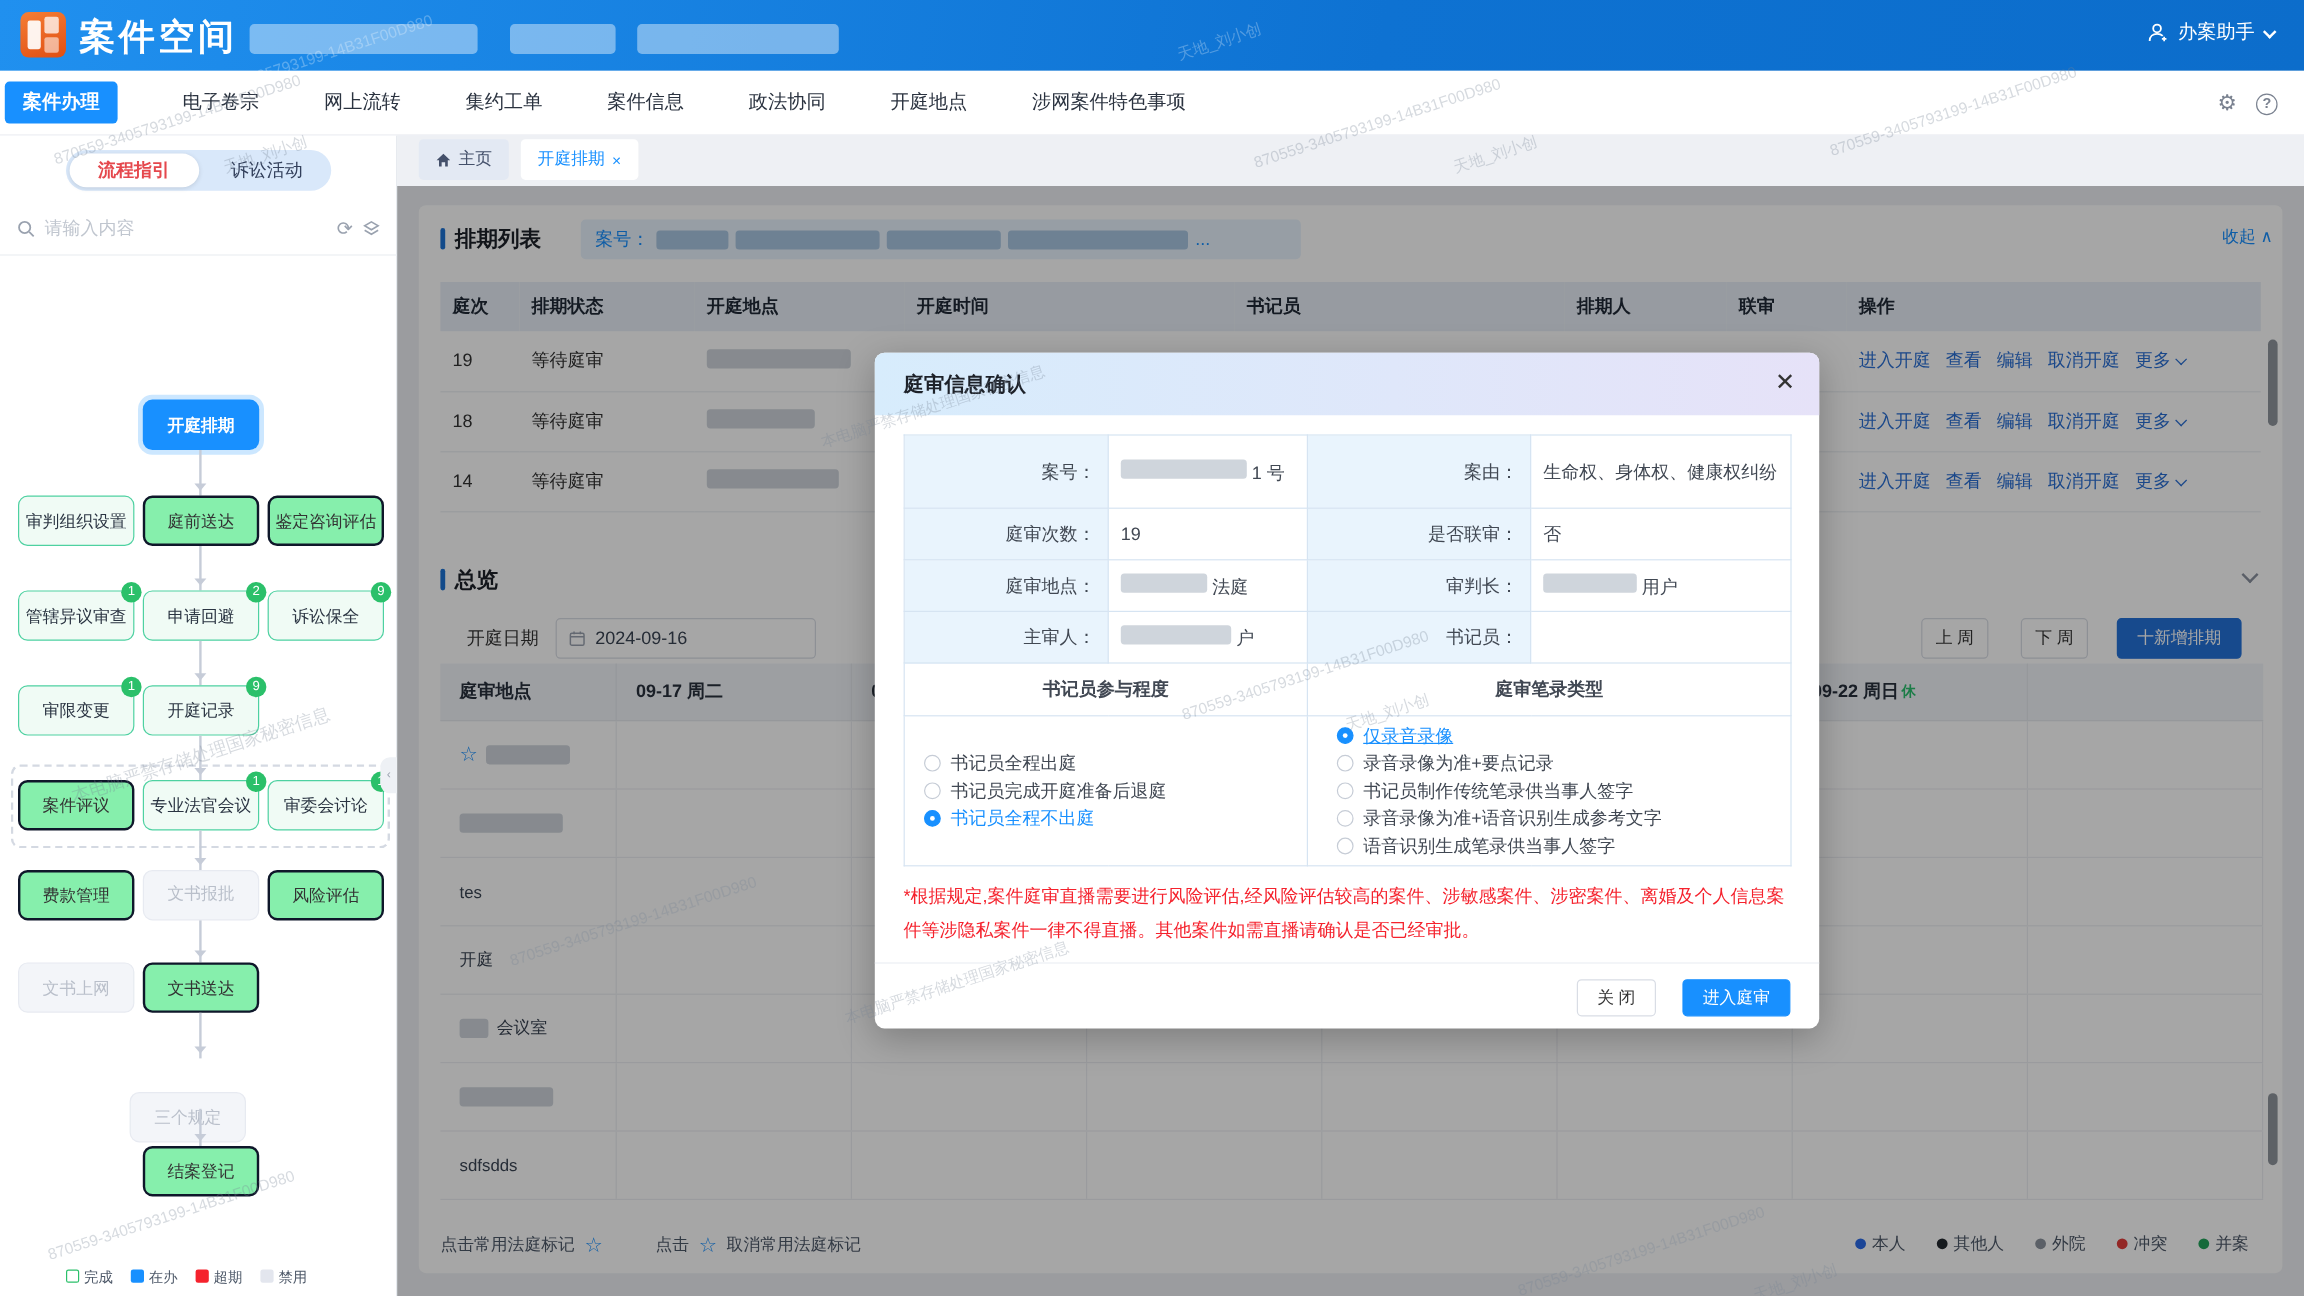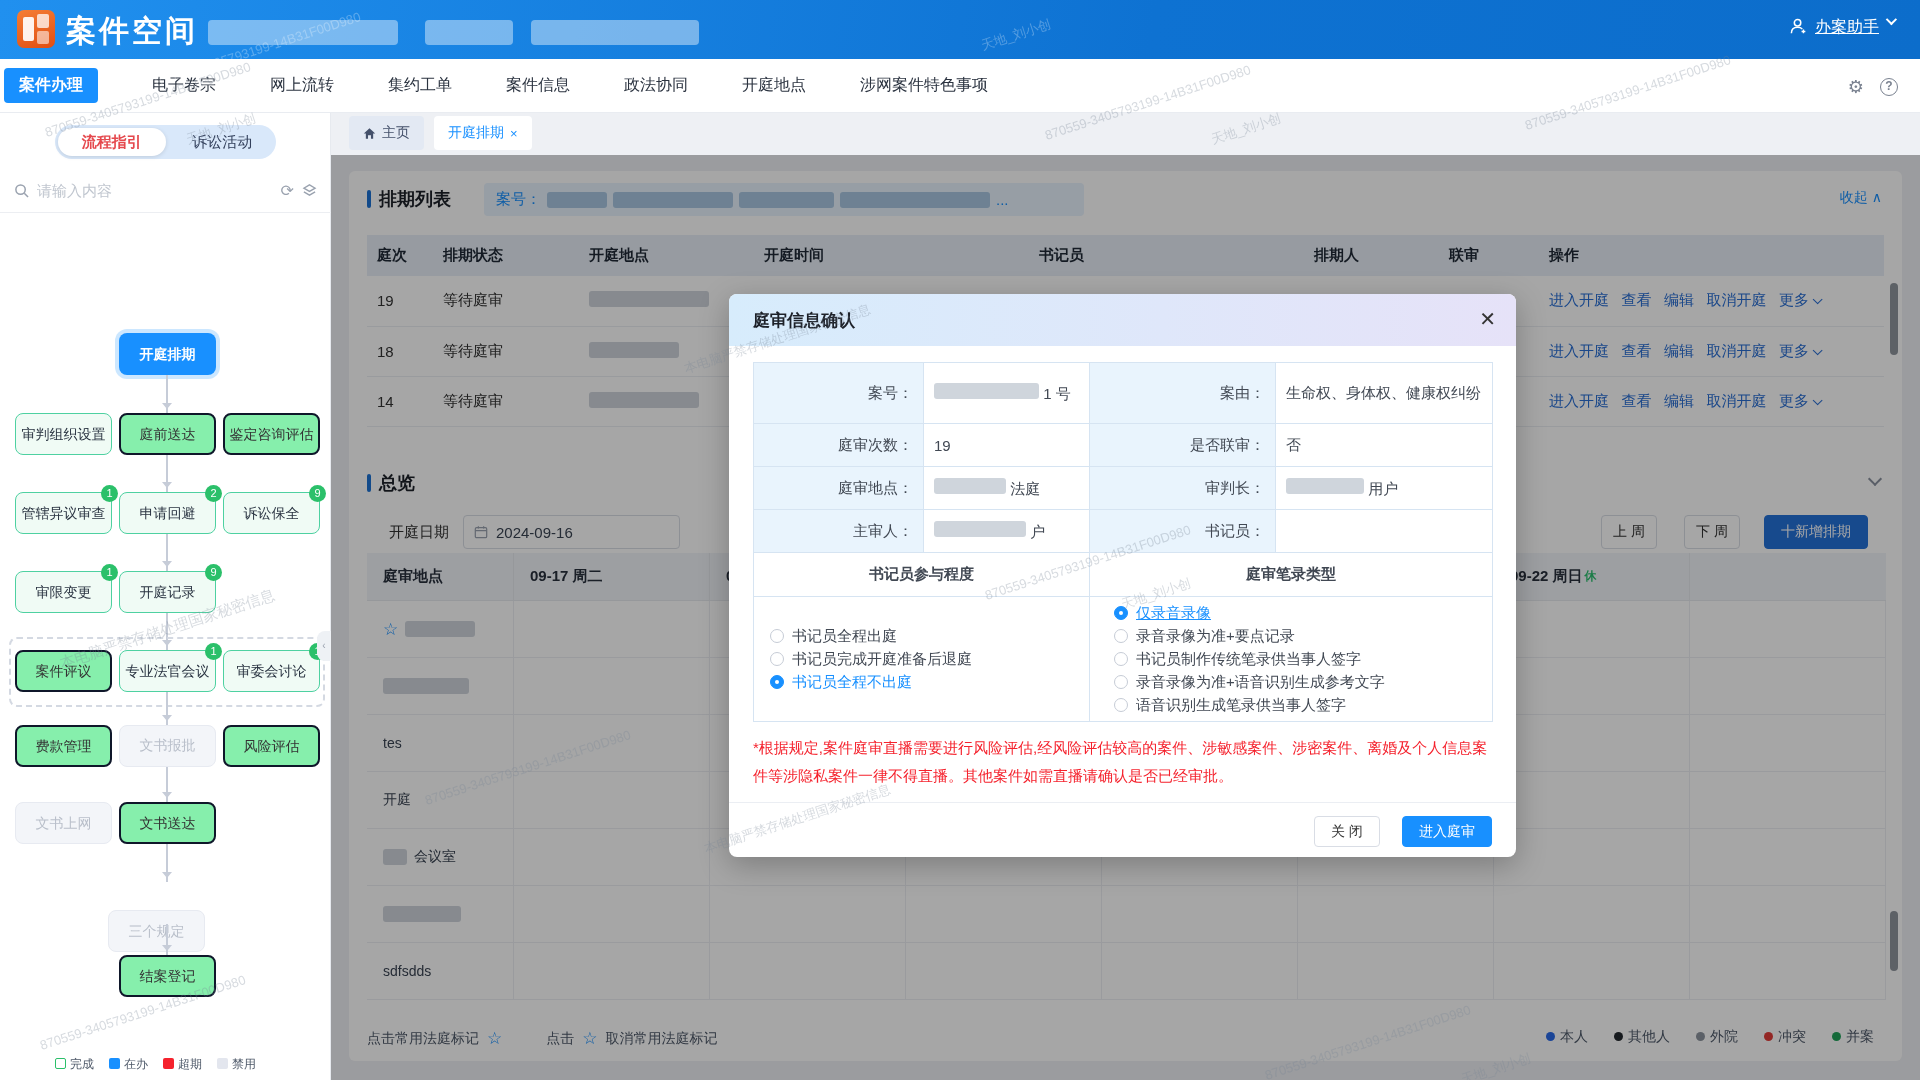--- a/index.html
+++ b/index.html
@@ -8,21 +8,21 @@
   #screen { position:relative; width:1920px; height:1080px; overflow:hidden; }
 
   
   #hdr { position:absolute; left:0; top:0; width:1920px; height:59px;
          background:linear-gradient(100deg,#2090ef 0%,#0e72d2 60%,#0c6dcb 100%); }
   #logo { position:absolute; left:17px; top:10px; width:38px; height:38px; border-radius:7px;
           background:linear-gradient(160deg,#f57e35,#e04e12); overflow:hidden; }
   #logo i { position:absolute; background:#fff; opacity:.92; }
   #hdr-title { position:absolute; left:66px; top:11px; font-size:30px; font-weight:bold; color:#fff; letter-spacing:3px; }
   .hdr-chip { position:absolute; top:20px; height:25px; border-radius:4px; background:rgba(255,255,255,.42); }
-  #assistant { position:absolute; right:26px; top:17px; color:#fff; font-size:16px; display:flex; align-items:flex-start; gap:7px; cursor:pointer;text-decoration:underline; }
+  #assistant { position:absolute; right:26px; top:17px; color:#fff; font-size:16px; display:flex; align-items:center; gap:7px; cursor:pointer; }
   .chev-dn { width:8px; height:8px; border-right:2px solid currentColor; border-bottom:2px solid currentColor; transform:rotate(45deg) translateY(-2px); }
 
   
   #nav { position:absolute; left:0; top:59px; width:1920px; height:54px; background:#fff; border-bottom:1px solid #e9ecf1;
          display:flex; align-items:center; padding-left:4px; gap:54px; }
   .nav-item { font-size:16px; color:#2b3340; cursor:pointer; white-space:nowrap; }
   .nav-item.active { background:#1890ff; color:#fff; padding:7px 15px; border-radius:4px; font-weight:bold; }
   #nav-right { position:absolute; right:22px; top:17px; display:flex; gap:16px; color:#7a8290; font-size:18px; align-items:center; }
   .qmark { display:inline-block; width:18px; height:18px; border:1.5px solid #7a8290; border-radius:50%; font-size:12px; line-height:15px; text-align:center; font-weight:bold; }
 
@@ -60,21 +60,21 @@
   .wtab-home { background:#e3e9f3; color:#44506a; }
   .wtab-active { background:#fff; color:#1890ff; }
   .wtab-x { font-size:13px; }
   #panel { position:absolute; left:18px; top:58px; width:1553px; height:890px; background:#fff; border-radius:6px; }
   .sec-bar { display:inline-block; width:4px; height:18px; background:#1c72d4; border-radius:2px; margin-right:8px; vertical-align:-3px; }
   .sec-title { font-size:18px; font-weight:bold; color:#1d2129; }
   #case-chip { position:absolute; left:135px; top:12px; width:600px; height:33px; background:#e8f3fd; border-radius:4px;
                display:flex; align-items:center; padding:0 12px; gap:6px; color:#1890ff; font-size:15px; }
   .blur { display:inline-block; height:16px; border-radius:3px; background:#cfd5dc; }
   .blur-blue { background:#a9c6e2; }
-  #collapse { position:absolute; right:20px; top:18px; color:#1890ff; font-size:14px; cursor:pointer; }
+  #collapse { position:absolute; right:8px; top:18px; color:#1890ff; font-size:14px; cursor:pointer; }
   table.list { position:absolute; left:18px; top:64px; width:1517px; border-collapse:collapse; table-layout:fixed; }
   table.list th { background:#e9eff7; font-size:15px; color:#1f2936; font-weight:bold; text-align:left; height:41px; padding:0 10px; }
   table.list td { height:50px; border-bottom:1px solid #eceff3; font-size:15px; color:#333; padding:0 10px; }
   .act { color:#2a6fd4; cursor:pointer; white-space:nowrap; }
   .act .cd { display:inline-block; width:7px; height:7px; border-right:1.5px solid #2a6fd4; border-bottom:1.5px solid #2a6fd4; transform:rotate(45deg) translateY(-3px); margin-left:3px; }
   #ov-title { position:absolute; left:18px; top:300px; }
   #ov-chev { position:absolute; right:22px; top:303px; width:10px; height:10px; border-right:2px solid #8a919f; border-bottom:2px solid #8a919f; transform:rotate(45deg); cursor:pointer; }
   #ov-filter { position:absolute; left:18px; top:344px; width:1517px; height:35px; }
   #date-box { position:absolute; left:96px; top:0; width:217px; height:34px; border:1px solid #d9dde5; border-radius:4px; background:#fff;
               display:flex; align-items:center; padding:0 10px; gap:8px; color:#3a4453; cursor:pointer; }

